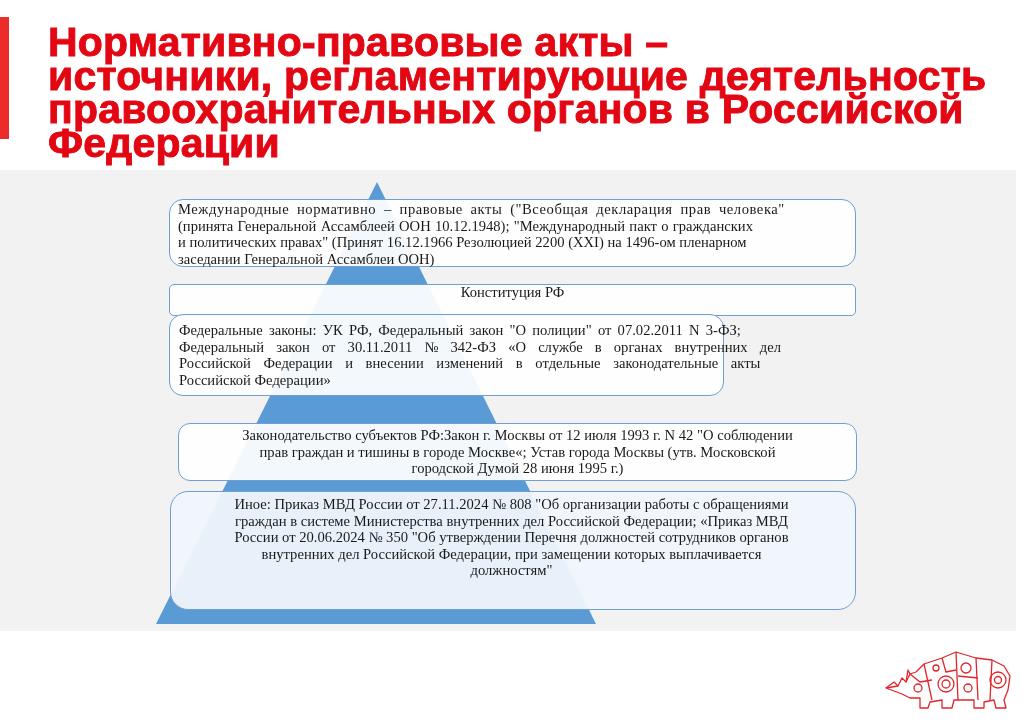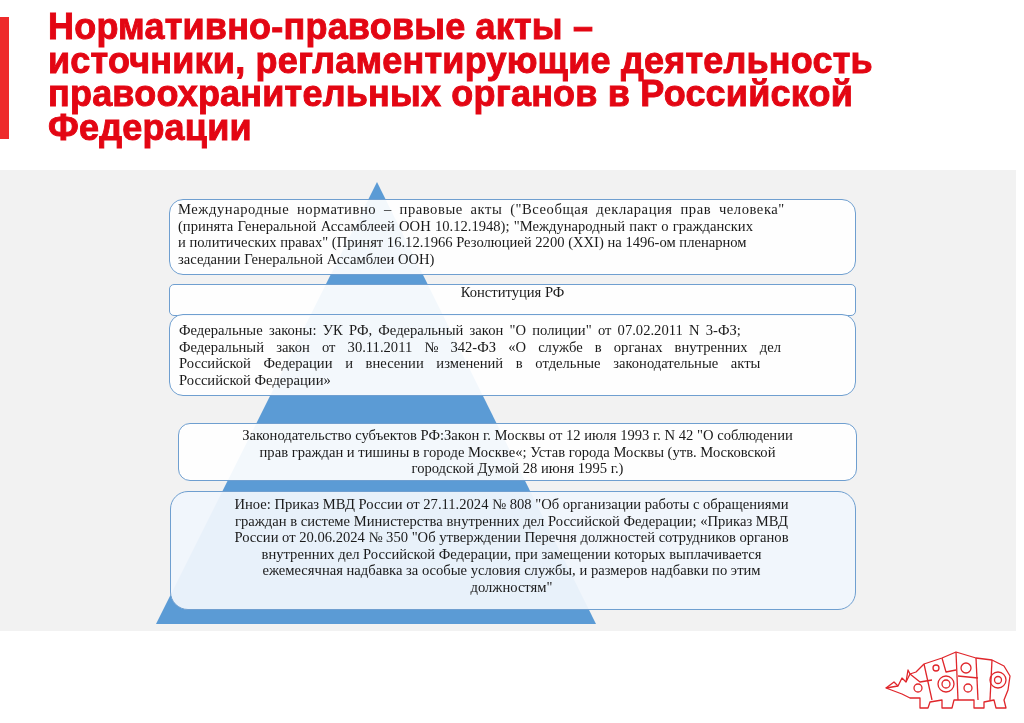--- a/index.html
+++ b/index.html
@@ -2,43 +2,43 @@
 <html><head>
 <meta charset="utf-8">
 <style>
   * { box-sizing: border-box; margin: 0; padding: 0; }
   html, body { width: 1024px; height: 723px; background: #ffffff; overflow: hidden; }
   body { position: relative; font-family: "Liberation Serif", serif; }
 
   .accent-bar { position: absolute; left: 0; top: 17px; width: 9px; height: 122px; background: #ee2b2b; }
 
   .title {
-    position: absolute; left: 48px; top: 10px; width: 960px;
+    position: absolute; left: 48px; top: 26px; width: 960px;
     font-family: "Liberation Sans", sans-serif; font-weight: 900;
-    font-size: 36px; line-height: 33.5px; color: #e30613;
+    font-size: 41px; line-height: 33.5px; color: #e30613;
     letter-spacing: 0.2px;
     -webkit-text-stroke: 0.9px #e30613;
   }
   .title span { display: block; white-space: nowrap; }
 
   .panel { position: absolute; left: 0; top: 170px; width: 1016px; height: 461px; background: #f2f2f2; }
 
   .pyramid { position: absolute; left: 0; top: 0; width: 1024px; height: 723px; pointer-events: none; }
 
   .box {
     position: absolute; background: rgba(255,255,255,0.93);
     border: 1.5px solid #6f9fd0; color: #1a1a1a;
     font-family: "Liberation Serif", serif; font-size: 14.6px; line-height: 16.5px;
   }
   .box.justify { text-align: justify; text-align-last: left; }
   .box.center { text-align: center; }
 
-  #box-intl   { left: 169px; top: 199px; width: 687px; height: 76px; border-radius: 14px; padding: 1px 4px 0 8px; }
+  #box-intl   { left: 169px; top: 199px; width: 687px; height: 68px; border-radius: 14px; padding: 1px 4px 0 8px; }
   #box-const  { left: 169px; top: 284px; width: 687px; height: 32px; border-radius: 5px; padding: 0; line-height: 15px; }
-  #box-fed    { left: 169px; top: 314px; width: 687px; height: 82px; border-radius: 14px; padding: 7px 9px 0 9px; }
+  #box-fed    { left: 169px; top: 314px; width: 555px; height: 82px; border-radius: 14px; padding: 7px 9px 0 9px; }
   #box-subj   { left: 178px; top: 423px; width: 679px; height: 58px; border-radius: 12px; padding: 3px 10px 0 10px; }
   #box-other  { left: 170px; top: 491px; width: 686px; height: 119px; border-radius: 18px; padding: 4px 13px 0 10px; background: rgba(240,245,252,0.95); }
 
   .line { display: block; white-space: nowrap; }
 
   .logo { position: absolute; left: 880px; top: 642px; width: 140px; height: 72px; }
 </style>
 </head>
 <body>
 
@@ -79,21 +79,20 @@
   <span class="line">Законодательство субъектов РФ:Закон г. Москвы от 12 июля 1993 г. N 42 "О соблюдении</span>
   <span class="line">прав граждан и тишины в городе Москве«; Устав города Москвы (утв. Московской</span>
   <span class="line">городской Думой 28 июня 1995 г.)</span>
 </div>
 
 <div id="box-other" class="box center">
   <span class="line">Иное: Приказ МВД России от 27.11.2024 № 808 "Об организации работы с обращениями</span>
   <span class="line">граждан в системе Министерства внутренних дел Российской Федерации; «Приказ МВД</span>
   <span class="line">России от 20.06.2024 № 350 "Об утверждении Перечня должностей сотрудников органов</span>
   <span class="line">внутренних дел Российской Федерации, при замещении которых выплачивается</span>
-  <span class="line">ежемесячная надбавка за особые условия службы, и размеров надбавки по этим</span>
   <span class="line">должностям"</span>
 </div>
 
 <svg class="logo" viewBox="0 0 140 72">
   <g fill="none" stroke="#e0262b" stroke-width="1.3" stroke-linejoin="round">
 
     <path d="M6,46 L18,44 L22,36 L26,40 L30,32 L36,30 L44,22 L62,16 L76,10 L96,16 L112,18 L124,24 L130,34 L128,48 L124,58 L126,66 L116,66 L114,58 L104,60 L104,66 L94,66 L94,58 L74,58 L72,66 L62,66 L62,58 L50,60 L48,66 L40,66 L40,56 L30,56 L22,52 Z"></path>
 
     <path d="M6,46 L14,40 L18,44"></path>
     <path d="M26,40 L28,28 L30,32"></path>

